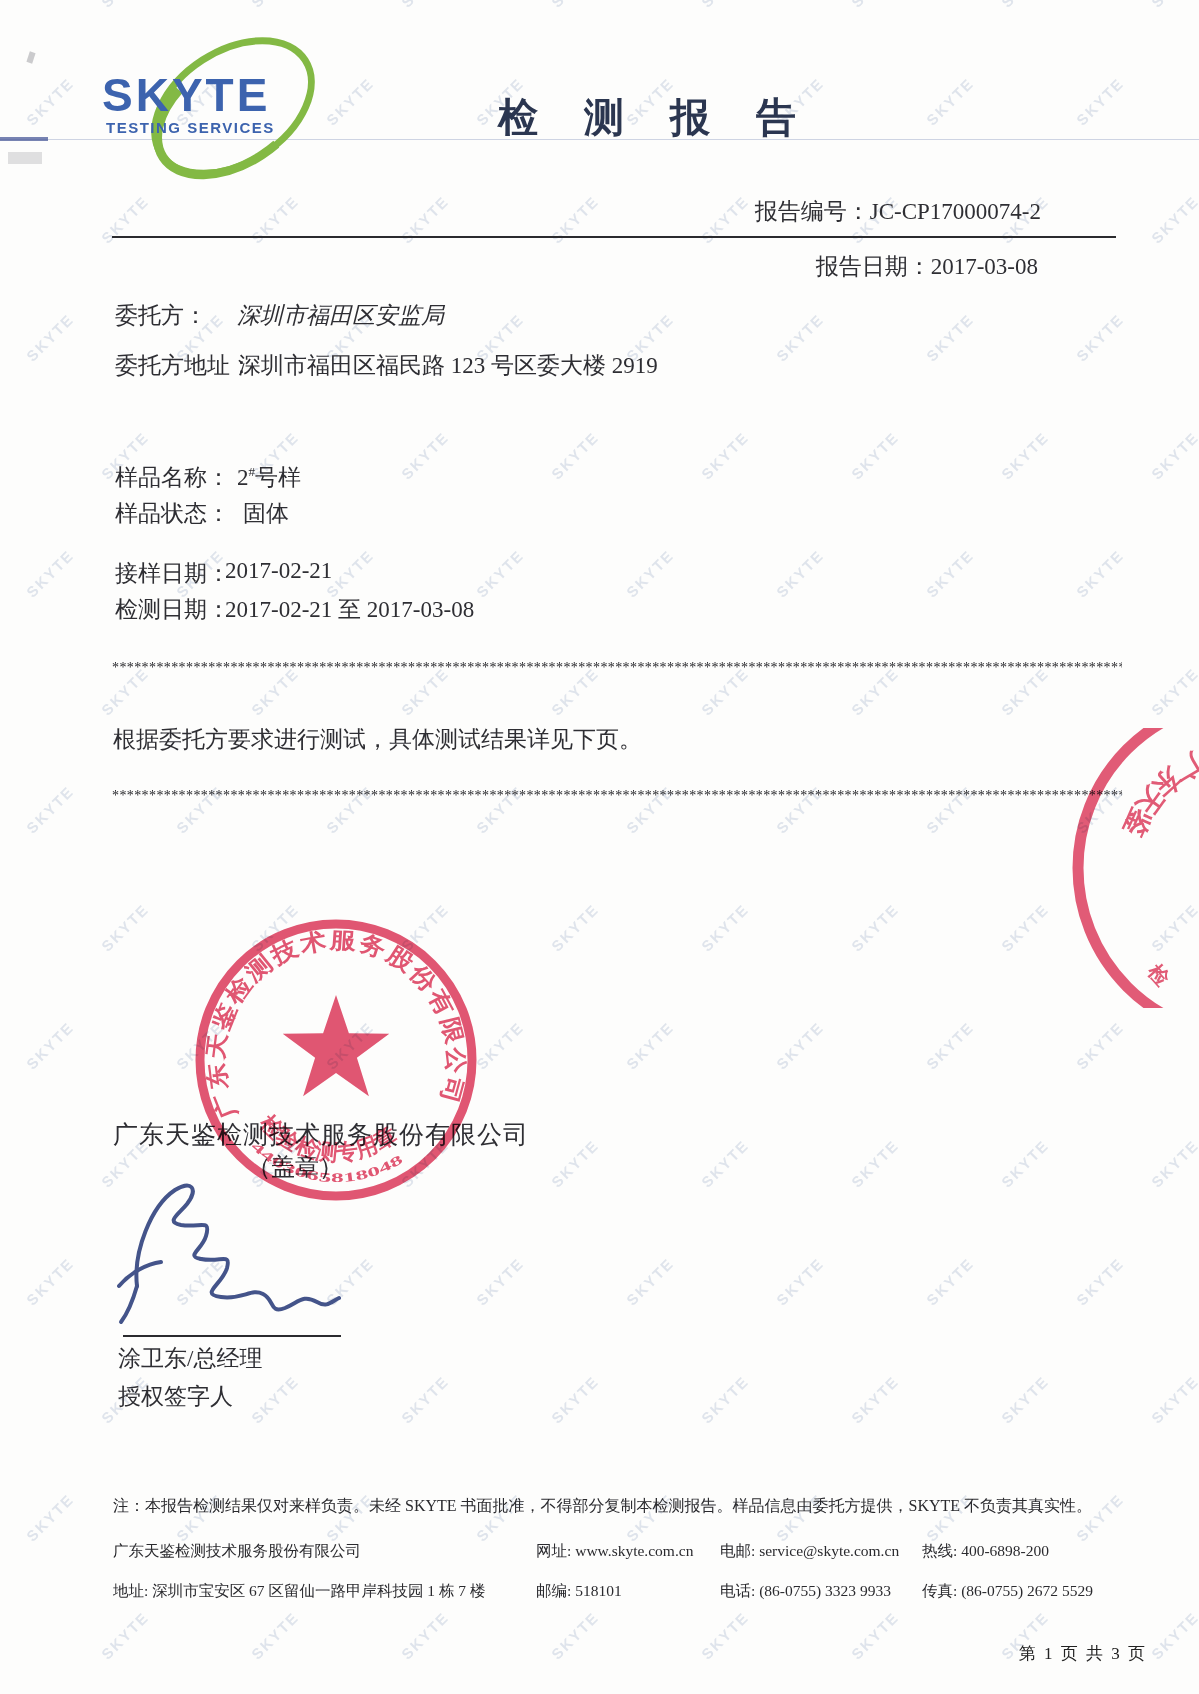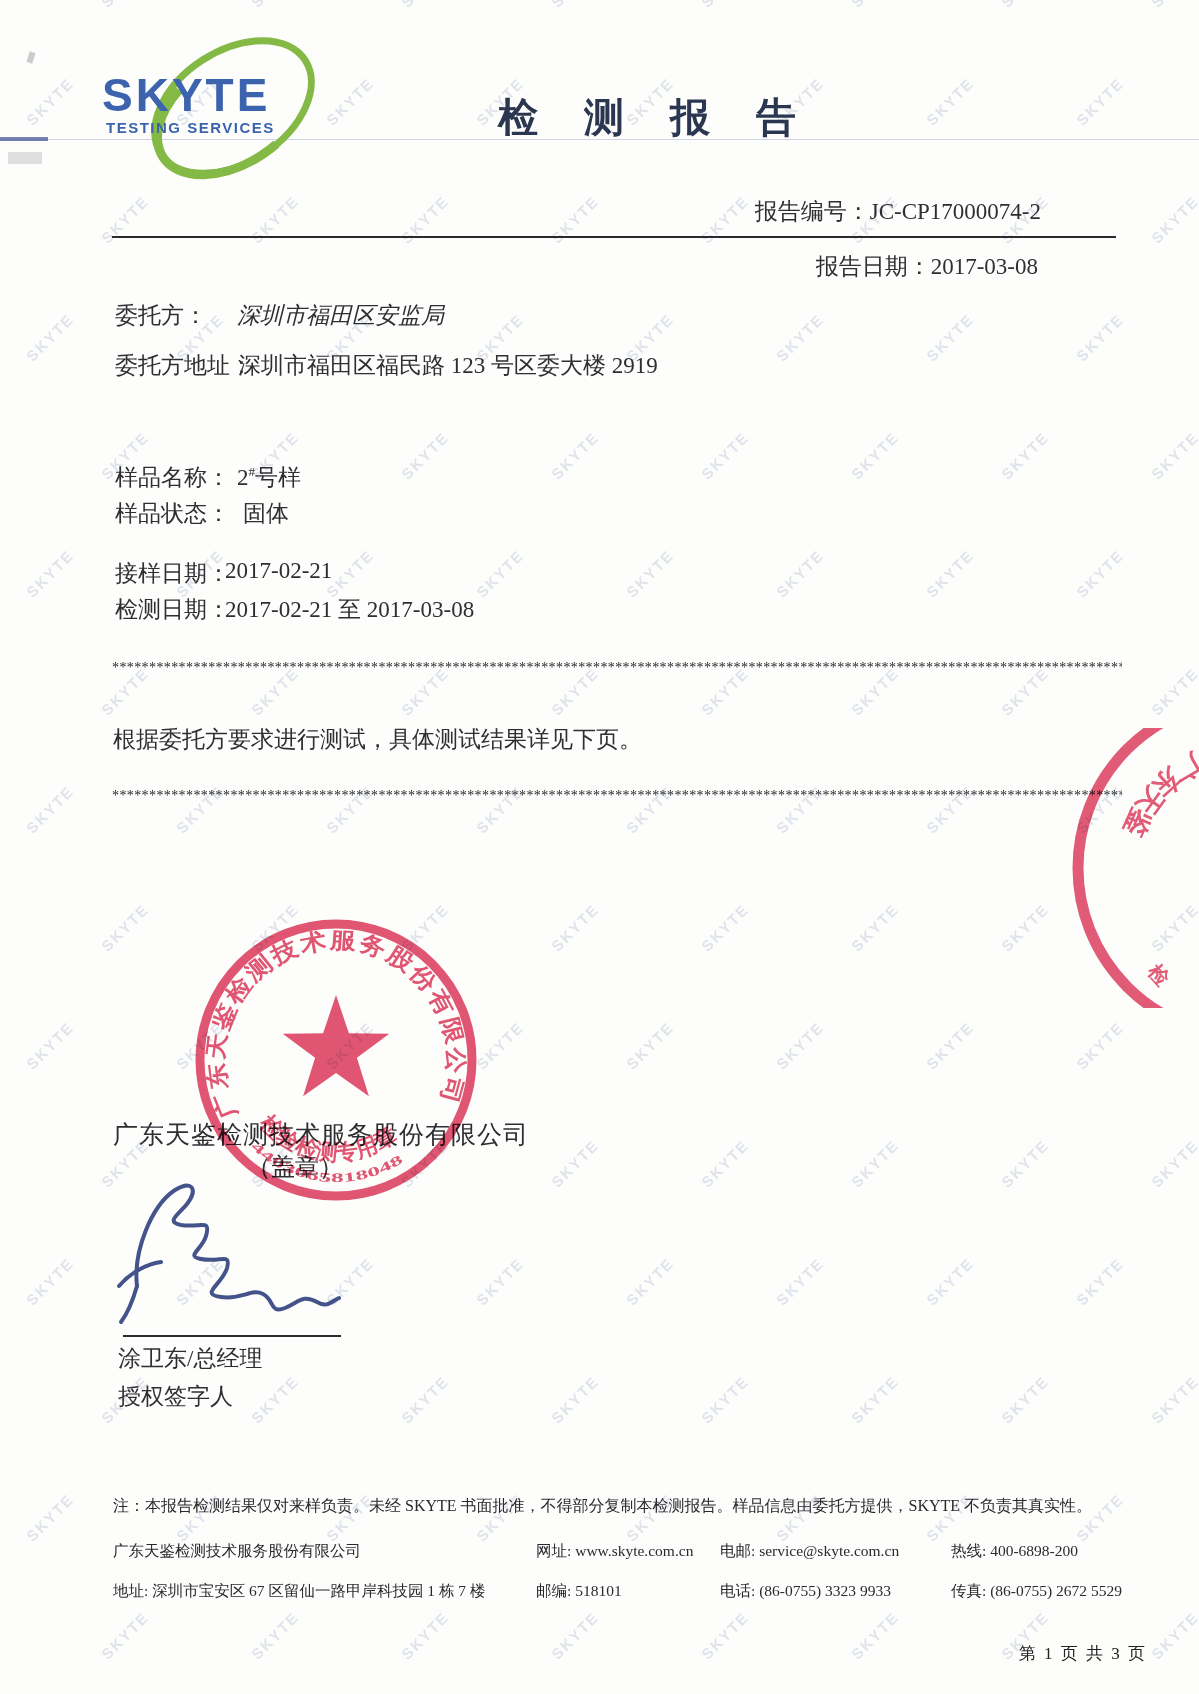--- a/index.html
+++ b/index.html
@@ -69,21 +69,21 @@
   .company-line{position:absolute;left:113px;top:1118px;font-size:25px;letter-spacing:1px;}
   .seal-note{position:absolute;left:247px;top:1151px;font-size:24px;}
   .signature{position:absolute;left:103px;top:1168px;}
   .sig-rule{position:absolute;left:123px;top:1335px;width:218px;border-top:2px solid #2b2b2e;}
   .signer{position:absolute;left:118px;top:1343px;font-size:23px;}
   .role{position:absolute;left:118px;top:1381px;font-size:23px;}
   
   .foot-note{position:absolute;left:113px;top:1496px;font-size:16px;white-space:nowrap;color:#2a2a2e;}
   .fc{position:absolute;font-size:15.5px;white-space:nowrap;color:#2a2a2e;}
   .r1{top:1541px;} .r2{top:1581px;}
-  .c1{left:113px;} .c2{left:536px;} .c3{left:720px;} .c4{left:922px;margin-left:29px;}
+  .c1{left:113px;} .c2{left:536px;} .c3{left:720px;} .c4{left:922px;}
   .page-no{position:absolute;right:52px;top:1642px;font-size:17px;letter-spacing:2px;color:#222;}
 </style>
 </head>
 <body>
 
 <div class="page">
 
   <div id="watermarks">
       <span class="wm" style="left: -55px; top: -25px;">SKYTE</span>
       <span class="wm" style="left: 95px; top: -25px;">SKYTE</span>

